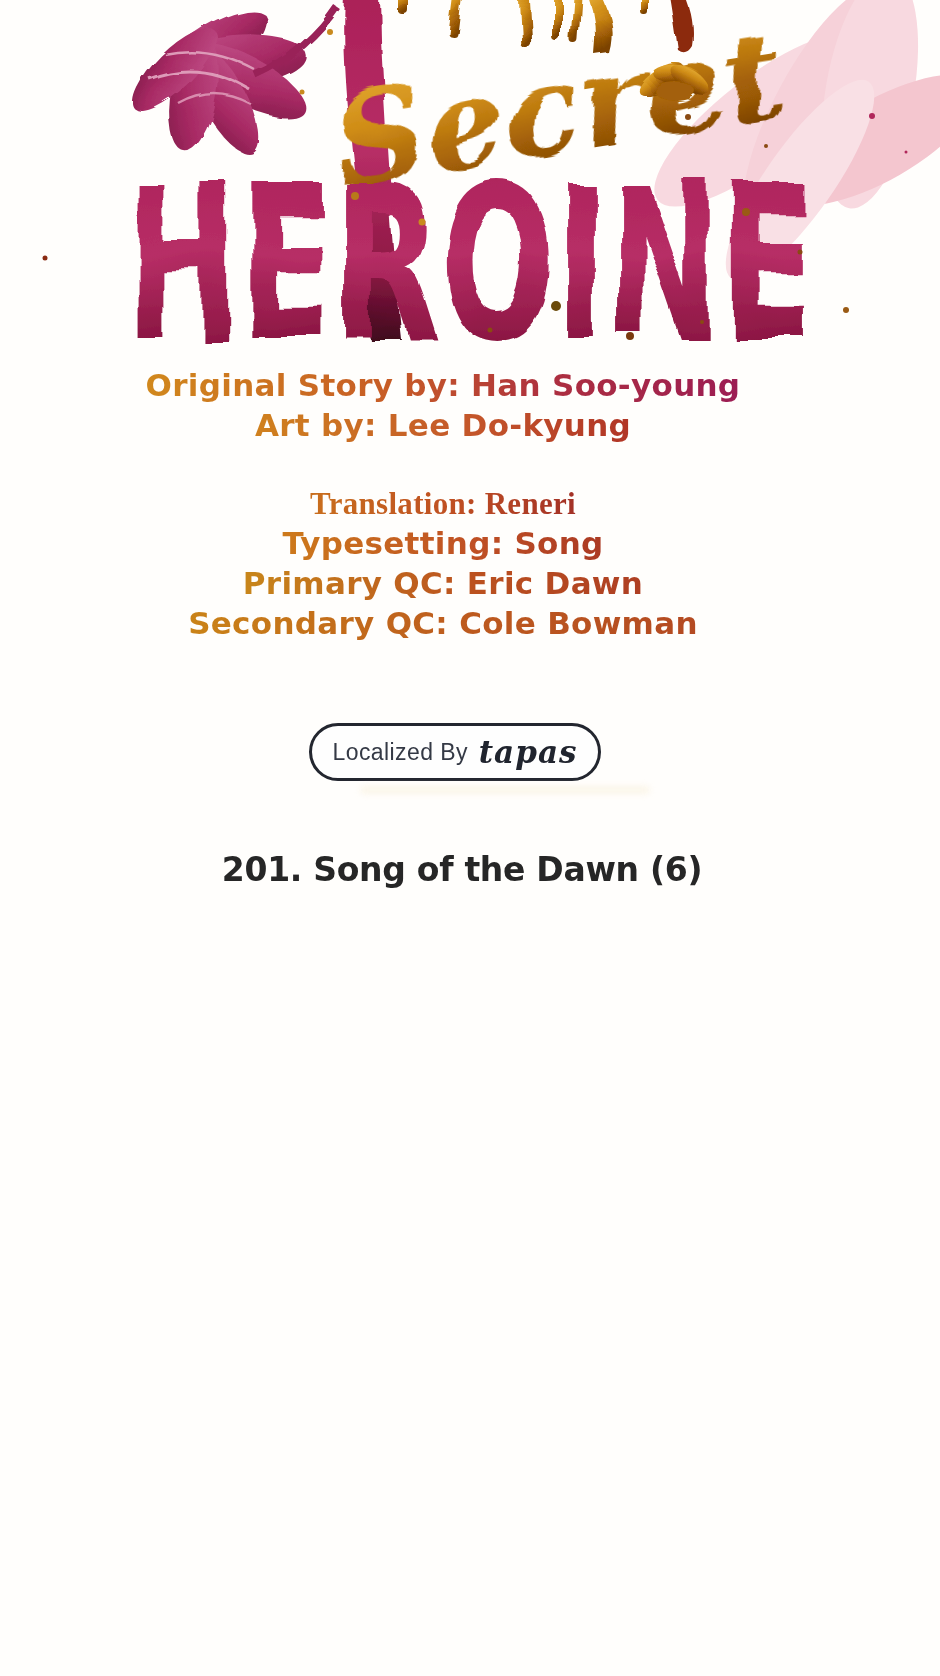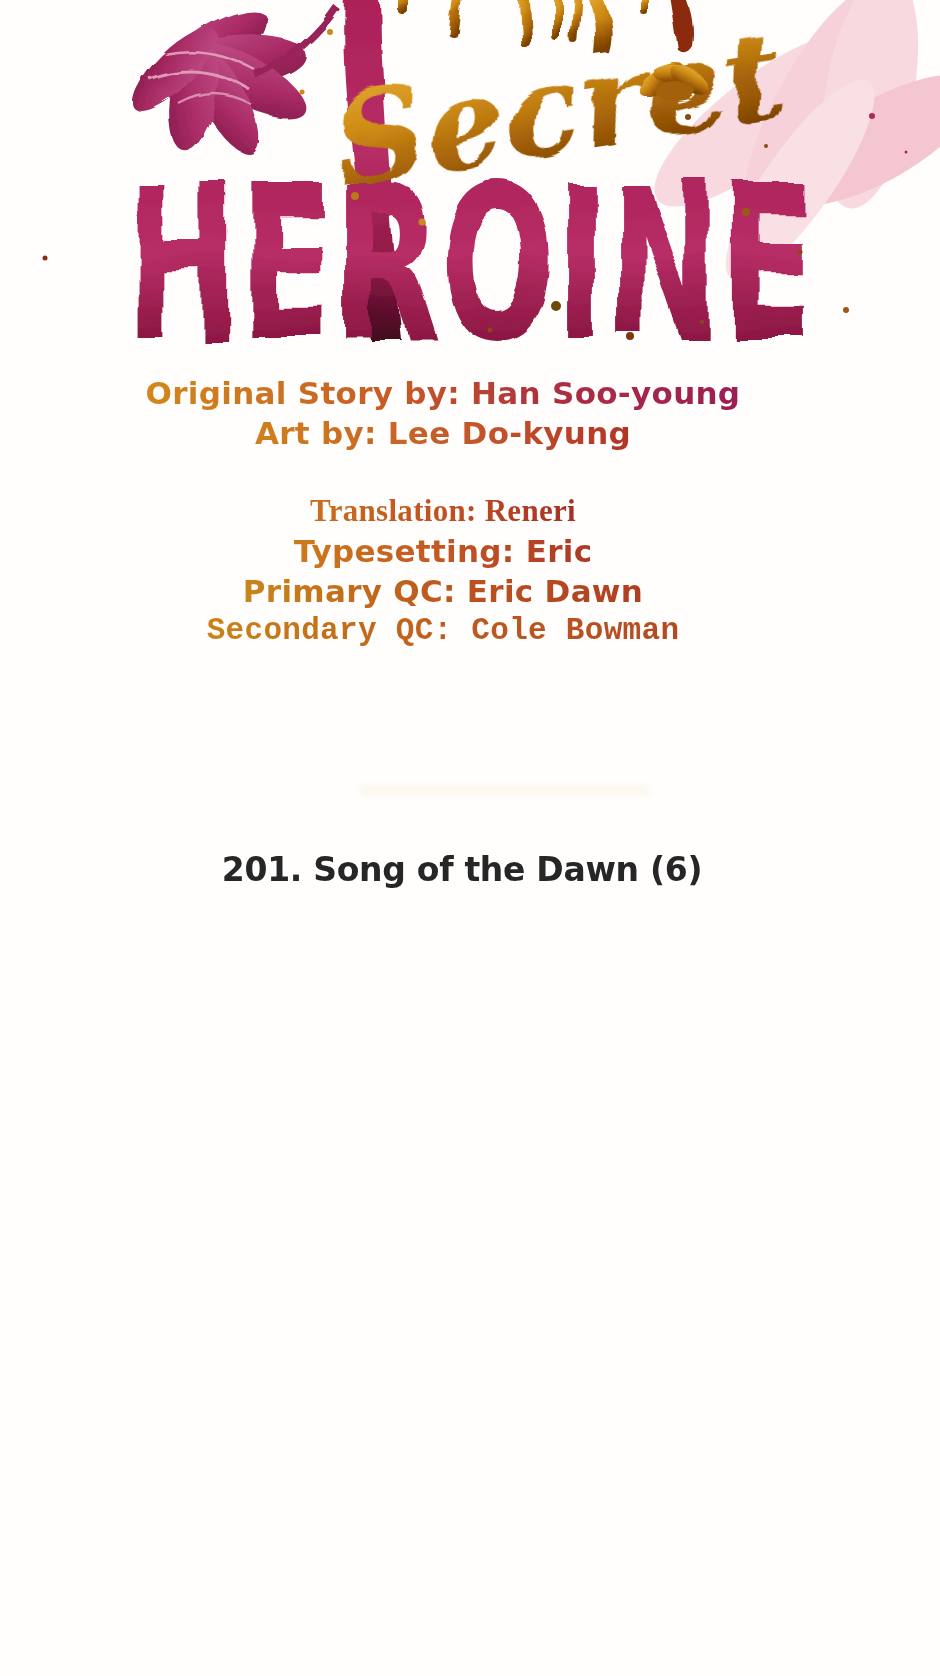--- a/index.html
+++ b/index.html
@@ -9,31 +9,31 @@
     font-family:"DejaVu Sans", sans-serif;
   }
   .title-art { position:absolute; top:0; left:0; width:940px; height:348px; }
 
   .credit {
     position:absolute; left:-27px; width:100%; text-align:center;
     font-weight:bold; font-size:31px; line-height:38px; letter-spacing:0.3px;
   }
   .credit span {
     display:inline-block; color:transparent;
-    -webkit-background-clip:text; background-clip:text;margin-top:8px;
+    -webkit-background-clip:text; background-clip:text;
   }
   .c1 { top:366px; } .c2 { top:406px; }
   .c3 { top:484px; } .c4 { top:524px; }
   .c5 { top:564px; } .c6 { top:604px; }
   .g1 span { background-image:linear-gradient(90deg,#d1881c 0%,#c75b26 42%,#ad2f3f 68%,#9c1d54 100%); }
   .g2 span { background-image:linear-gradient(90deg,#d0811e 0%,#c4562a 58%,#b13526 100%); }
   .g3 span { background-image:linear-gradient(90deg,#c96f1d 0%,#bf4e22 55%,#a33126 100%);font-family:Liberation Serif, serif; }
   .g4 span { background-image:linear-gradient(90deg,#cd7a1b 0%,#c05124 58%,#ab3a24 100%); }
   .g5 span { background-image:linear-gradient(90deg,#c8861a 0%,#bb511f 58%,#ae3f23 100%); }
-  .g6 span { background-image:linear-gradient(90deg,#ca8317 0%,#bd5a1e 55%,#b44a22 100%);font-family:Liberation Mono, monospace; }
+  .g6 span { background-image:linear-gradient(90deg,#ca8317 0%,#bd5a1e 55%,#b44a22 100%); }
 
   .badge {
     position:absolute; top:723px; left:309px; width:292px; height:58px;
     box-sizing:border-box; border:3.5px solid #23262f; border-radius:30px;
     background:#fefefe; display:flex; align-items:center; justify-content:center;
     gap:11px;
   }
   .badge-label {
     font-family:"Liberation Sans", sans-serif;
     font-size:23px; color:#343945; letter-spacing:0.4px;
@@ -151,22 +151,26 @@
       <circle cx="766" cy="146" r="2" fill="#8a4a12"></circle>
       <circle cx="872" cy="116" r="3" fill="#b0265a"></circle>
       <circle cx="906" cy="152" r="1.5" fill="#b0265a"></circle>
       <circle cx="490" cy="330" r="2.5" fill="#8a4a12"></circle>
     </g>
   </svg>
 
   <div class="credit c1 g1"><span>Original Story by: Han Soo-young</span></div>
   <div class="credit c2 g2"><span>Art by: Lee Do-kyung</span></div>
   <div class="credit c3 g3"><span>Translation: Reneri</span></div>
-  <div class="credit c4 g4"><span>Typesetting: Eric</span></div>
+  <div class="credit c4 g4"><span>Typesetting: Song</span></div>
   <div class="credit c5 g5"><span>Primary QC: Eric Dawn</span></div>
   <div class="credit c6 g6"><span>Secondary QC: Cole Bowman</span></div>
 
+  <div class="badge">
+    <span class="badge-label">Localized By</span>
+    <span class="badge-brand">tapas</span>
+  </div>
 
   <div class="smudge"></div>
 
   <div class="chapter-title">201. Song of the Dawn (6)</div>
 
 </div>
 
 </body></html>

